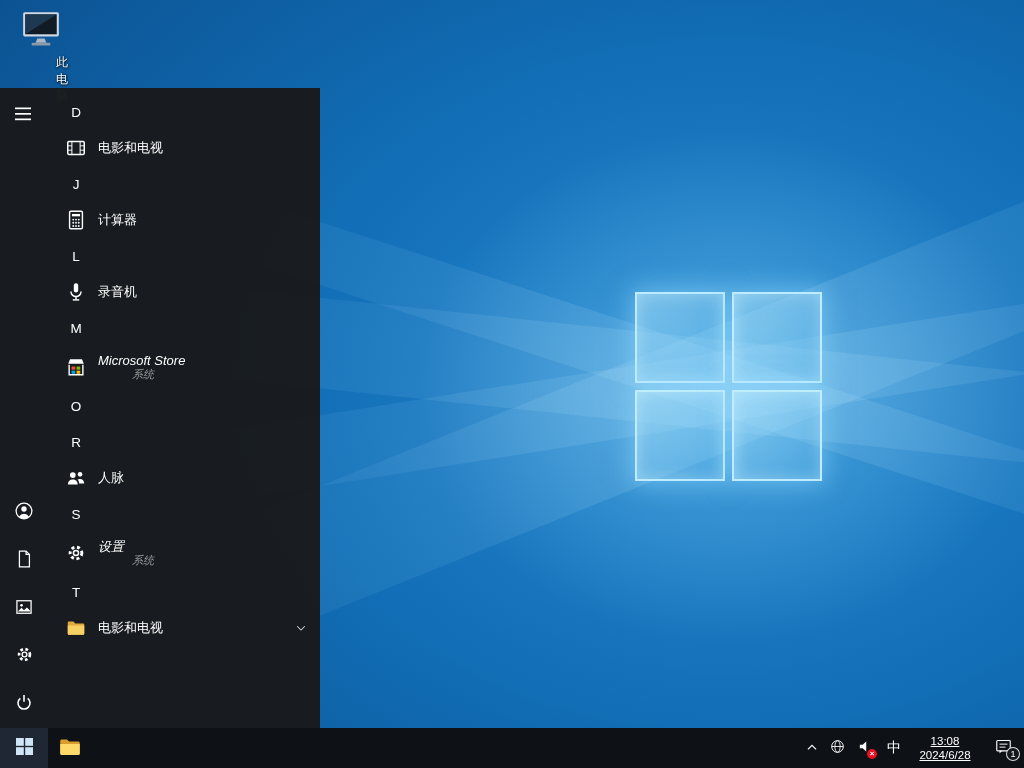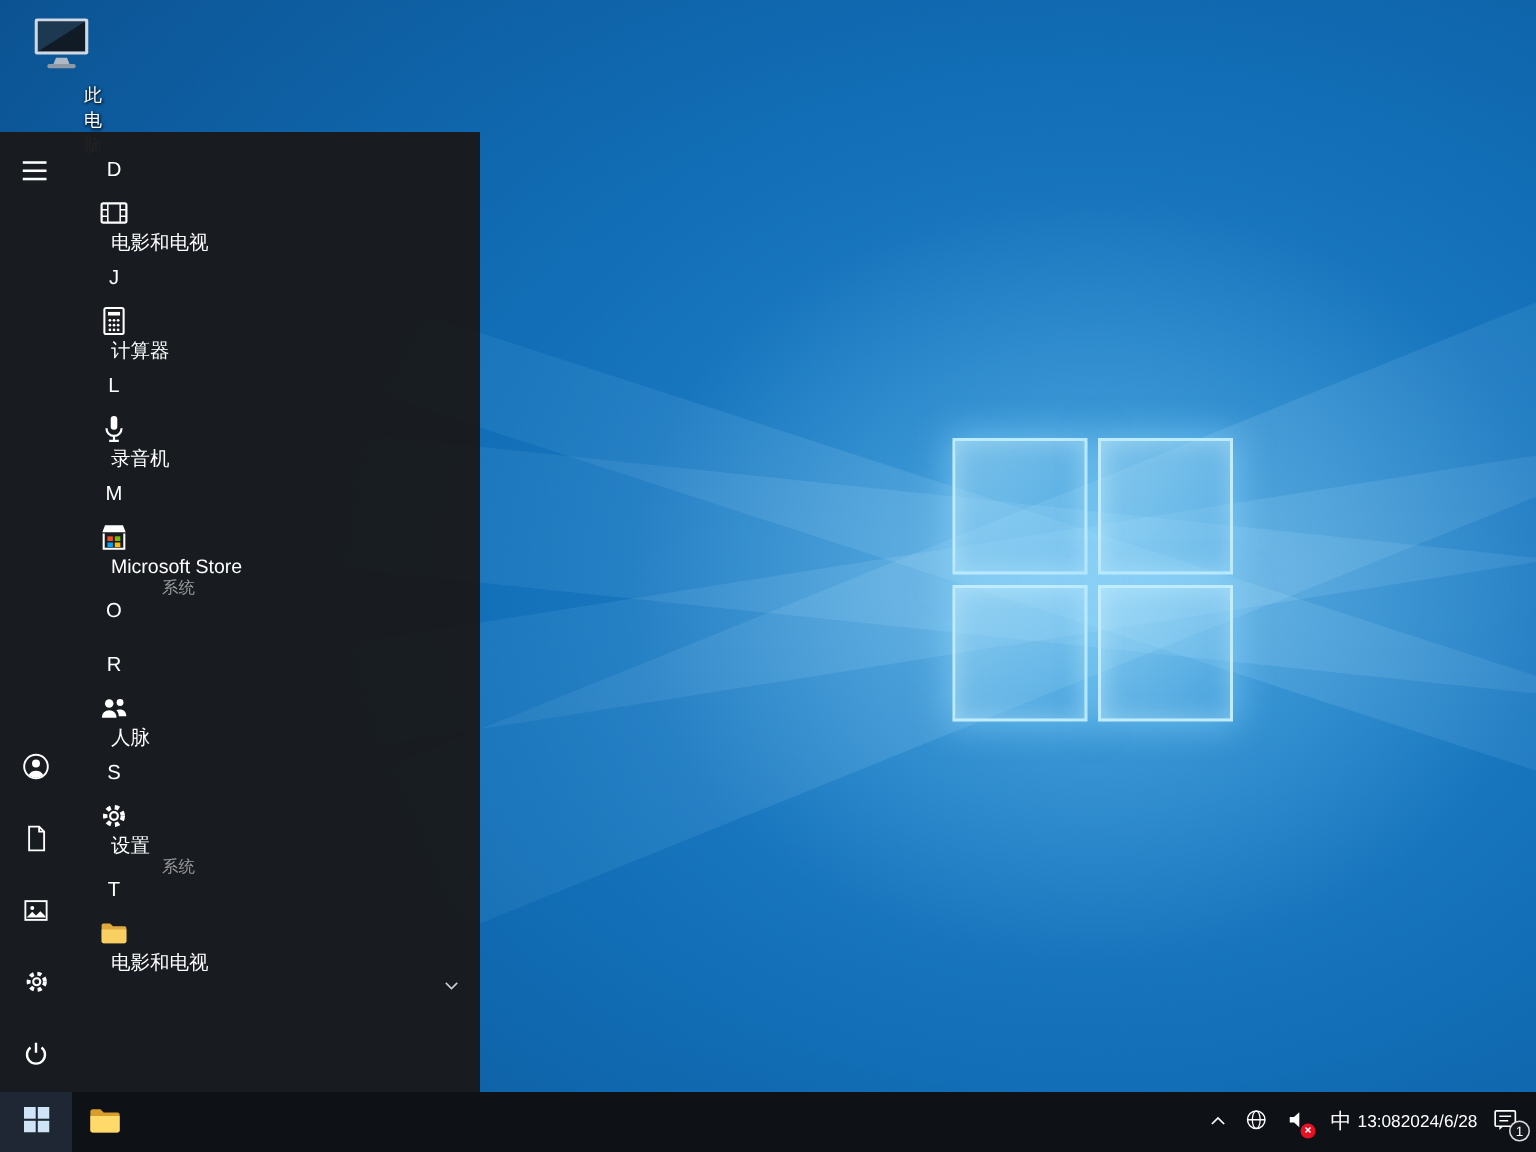--- a/index.html
+++ b/index.html
@@ -35,41 +35,41 @@
   .start-menu { position:absolute; left:0; top:88px; width:320px; height:640px;
     background:rgba(25,26,28,.97); display:flex; color:#fff; z-index:5; }
   .rail { width:48px; display:flex; flex-direction:column; align-items:center; flex-shrink:0; }
   .rail-btn { width:48px; height:48px; display:flex; align-items:center; justify-content:center; background:none; border:none; cursor:pointer; }
   .rail-top { margin-top:3px; }
   .rail-spacer { flex:1; }
 
   .app-list { flex:1; padding-top:6px; overflow:hidden; }
   .sec { height:36px; display:flex; align-items:center; padding-left:21px; cursor:pointer; }
   .sec-letter { font-size:13.5px; color:#fff; min-width:14px; text-align:center; }
-  .row { height:36px; display:flex; align-items:flex-start; padding:0 12px 0 16px; cursor:pointer;flex-direction:column; }
-  .row.two { height:42px; }
+  .row { height:36px; display:flex; align-items:center; padding:0 12px 0 16px; cursor:pointer; }
+  .row.two { height:42px;font-style:italic; }
   .app-icon { width:24px; height:24px; display:flex; align-items:center; justify-content:center; flex-shrink:0; }
   .app-text { margin-left:10px; display:flex; flex-direction:column; line-height:1.2; min-width:0; }
   .app-label { font-size:13px; color:#fff; white-space:nowrap; }
   .app-sub { font-size:11px; color:#9a9a9a;margin-left:34px; }
   .row-chevron { margin-left:auto; display:flex; align-items:center; }
 
   
   .taskbar { position:absolute; left:0; bottom:0; width:1024px; height:40px; background:#0e1116;
     display:flex; align-items:stretch; z-index:10; }
   .tb-btn { border:none; background:none; display:flex; align-items:center; justify-content:center; cursor:pointer; }
   .tb-start { width:48px; background:rgba(125,175,235,.14); }
   .tb-explorer { width:44px; }
   .tray { margin-left:auto; display:flex; align-items:center; }
   .tray-btn { height:40px; border:none; background:none; display:flex; align-items:center; justify-content:center; cursor:pointer; position:relative; color:#fff; }
   .tray-chevron { width:24px; }
   .tray-globe { width:27px; }
   .tray-speaker { width:29px; }
   .tray-ime { width:28px; font-size:14px; color:#fff; }
-  .tray-clock { width:74px; flex-direction:row; line-height:14px; }
+  .tray-clock { width:74px; flex-direction:column; line-height:14px;text-decoration:underline; }
   .clock-time, .clock-date { font-size:11.5px; color:#fff; text-align:center; }
   .tray-action { width:42px; }
   .mute-badge { position:absolute; right:3px; bottom:9px; width:10px; height:10px; border-radius:50%;
     background:#e81123; color:#fff; font-size:8px; line-height:10px; text-align:center; font-weight:bold; }
   .notif-badge { position:absolute; right:4px; bottom:7px; min-width:14px; height:14px; border-radius:50%;
     background:#15181d; border:1px solid rgba(255,255,255,.85); color:#fff; font-size:9px; line-height:12px; text-align:center; }
 </style>
 </head>
 <body>
 

